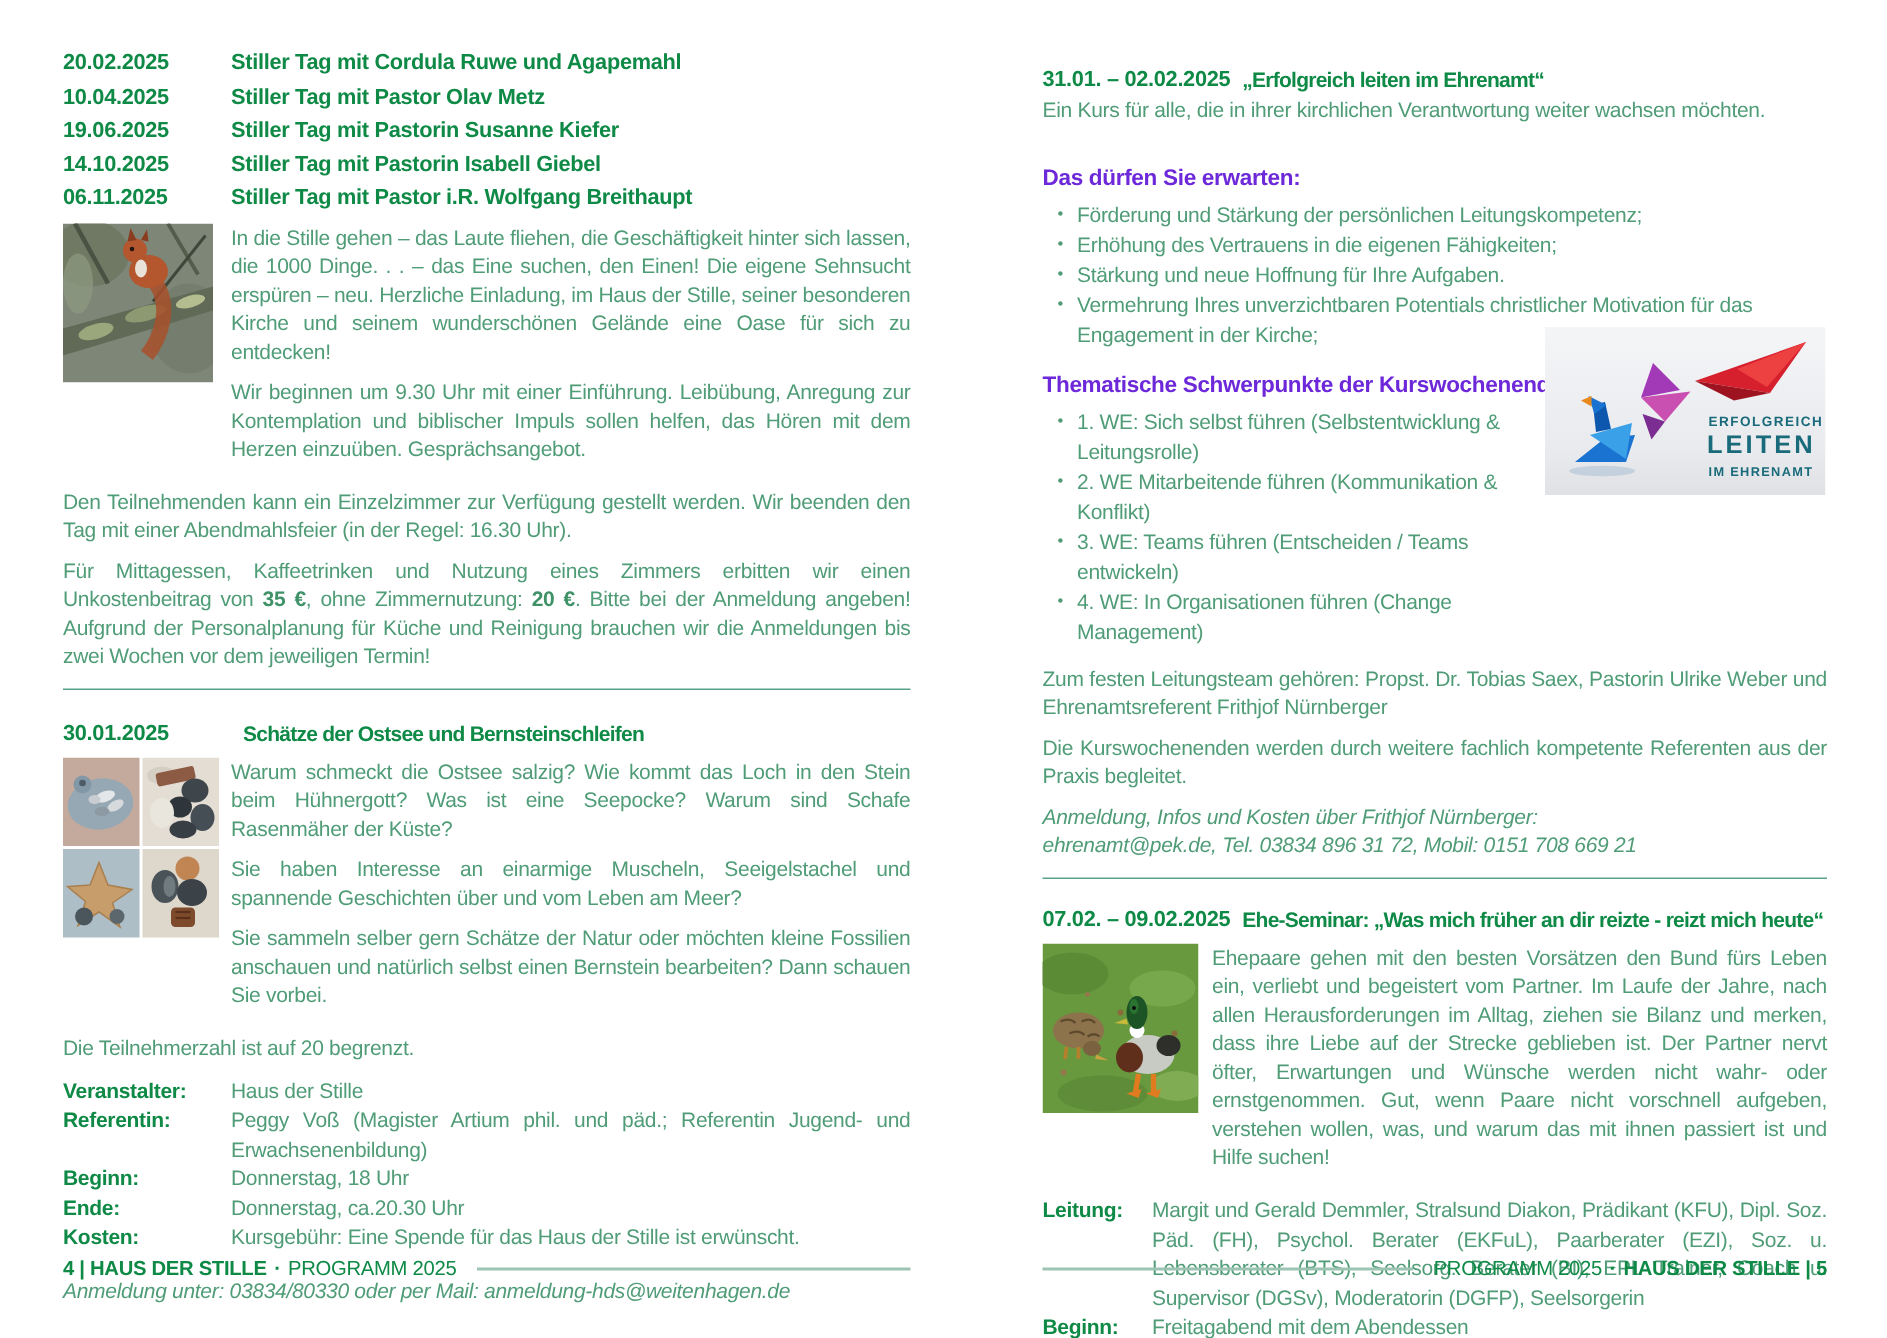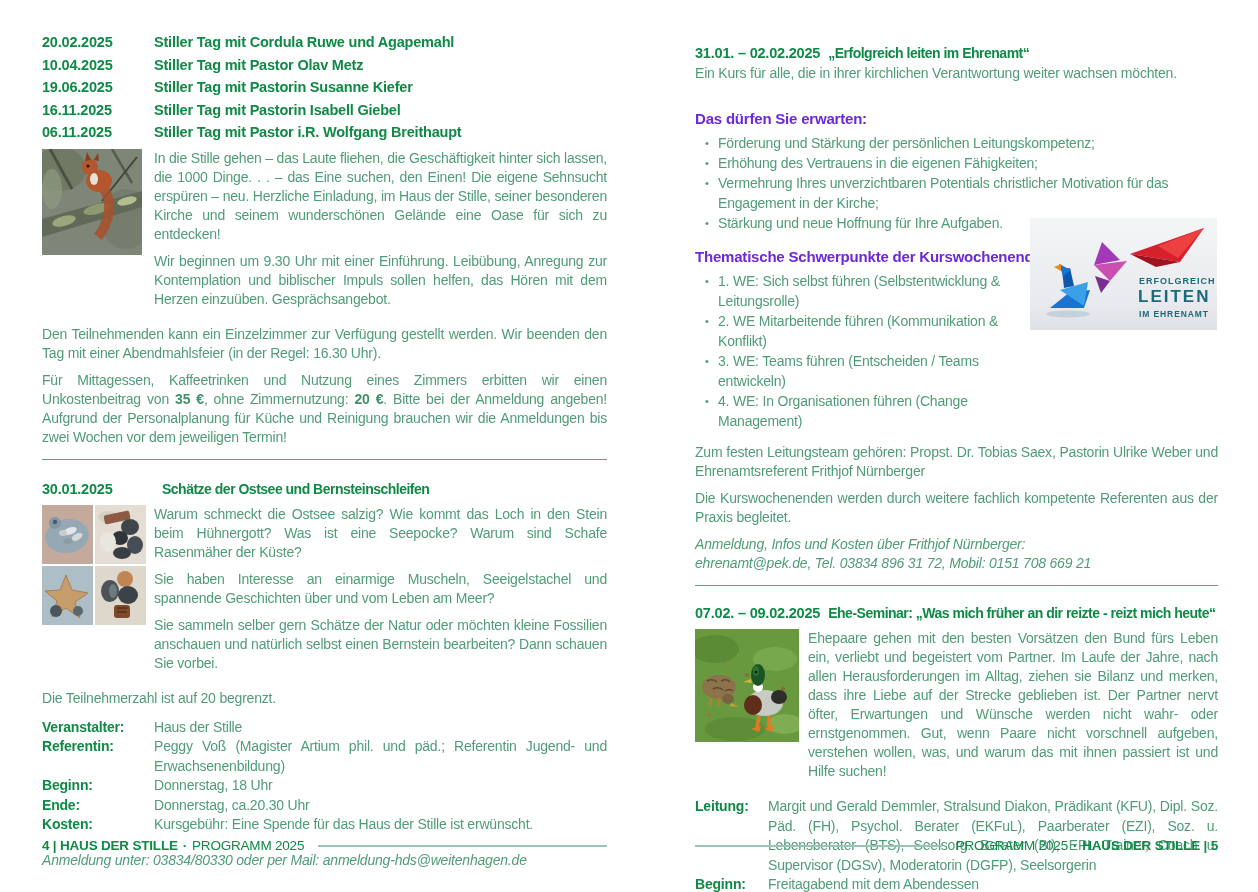--- a/index.html
+++ b/index.html
@@ -74,21 +74,21 @@
       </div>
       <div class="event">
         <span class="edate">10.04.2025</span>
         <span class="etitle">Stiller Tag mit Pastor Olav Metz</span>
       </div>
       <div class="event">
         <span class="edate">19.06.2025</span>
         <span class="etitle">Stiller Tag mit Pastorin Susanne Kiefer</span>
       </div>
       <div class="event">
-        <span class="edate">16.11.2025</span>
+        <span class="edate">14.10.2025</span>
         <span class="etitle">Stiller Tag mit Pastorin Isabell Giebel</span>
       </div>
       <div class="event">
         <span class="edate">06.11.2025</span>
         <span class="etitle">Stiller Tag mit Pastor i.R. Wolfgang Breithaupt</span>
       </div>
     </div>
 
     <div class="media">
       <div class="photo">
@@ -213,22 +213,22 @@
       <span class="cdate cdate-r">31.01. – 02.02.2025</span>
       <span class="ctitle">„Erfolgreich leiten im Ehrenamt“</span>
     </div>
 
     <p>Ein Kurs für alle, die in ihrer kirchlichen Verantwortung weiter wachsen möchten.</p>
 
     <h3 class="mt26">Das dürfen Sie erwarten:</h3>
     <ul class="bl">
       <li>Förderung und Stärkung der persönlichen Leitungskompetenz;</li>
       <li>Erhöhung des Vertrauens in die eigenen Fähigkeiten;</li>
+      <li>Stärkung und neue Hoffnung für Ihre Aufgaben.</li>
       <li>Vermehrung Ihres unverzichtbaren Potentials christlicher Motivation für das Engagement in der Kirche;</li>
-      <li>Stärkung und neue Hoffnung für Ihre Aufgaben.</li>
     </ul>
 
     <h3 class="mt14">Thematische Schwerpunkte der Kurswochenende:</h3>
     <ul class="bl narrow">
       <li>1. WE: Sich selbst führen (Selbstentwicklung &amp; Leitungsrolle)</li>
       <li>2. WE Mitarbeitende führen (Kommunikation &amp; Konflikt)</li>
       <li>3. WE: Teams führen (Entscheiden / Teams entwickeln)</li>
       <li>4. WE: In Organisationen führen (Change Management)</li>
     </ul>
 

